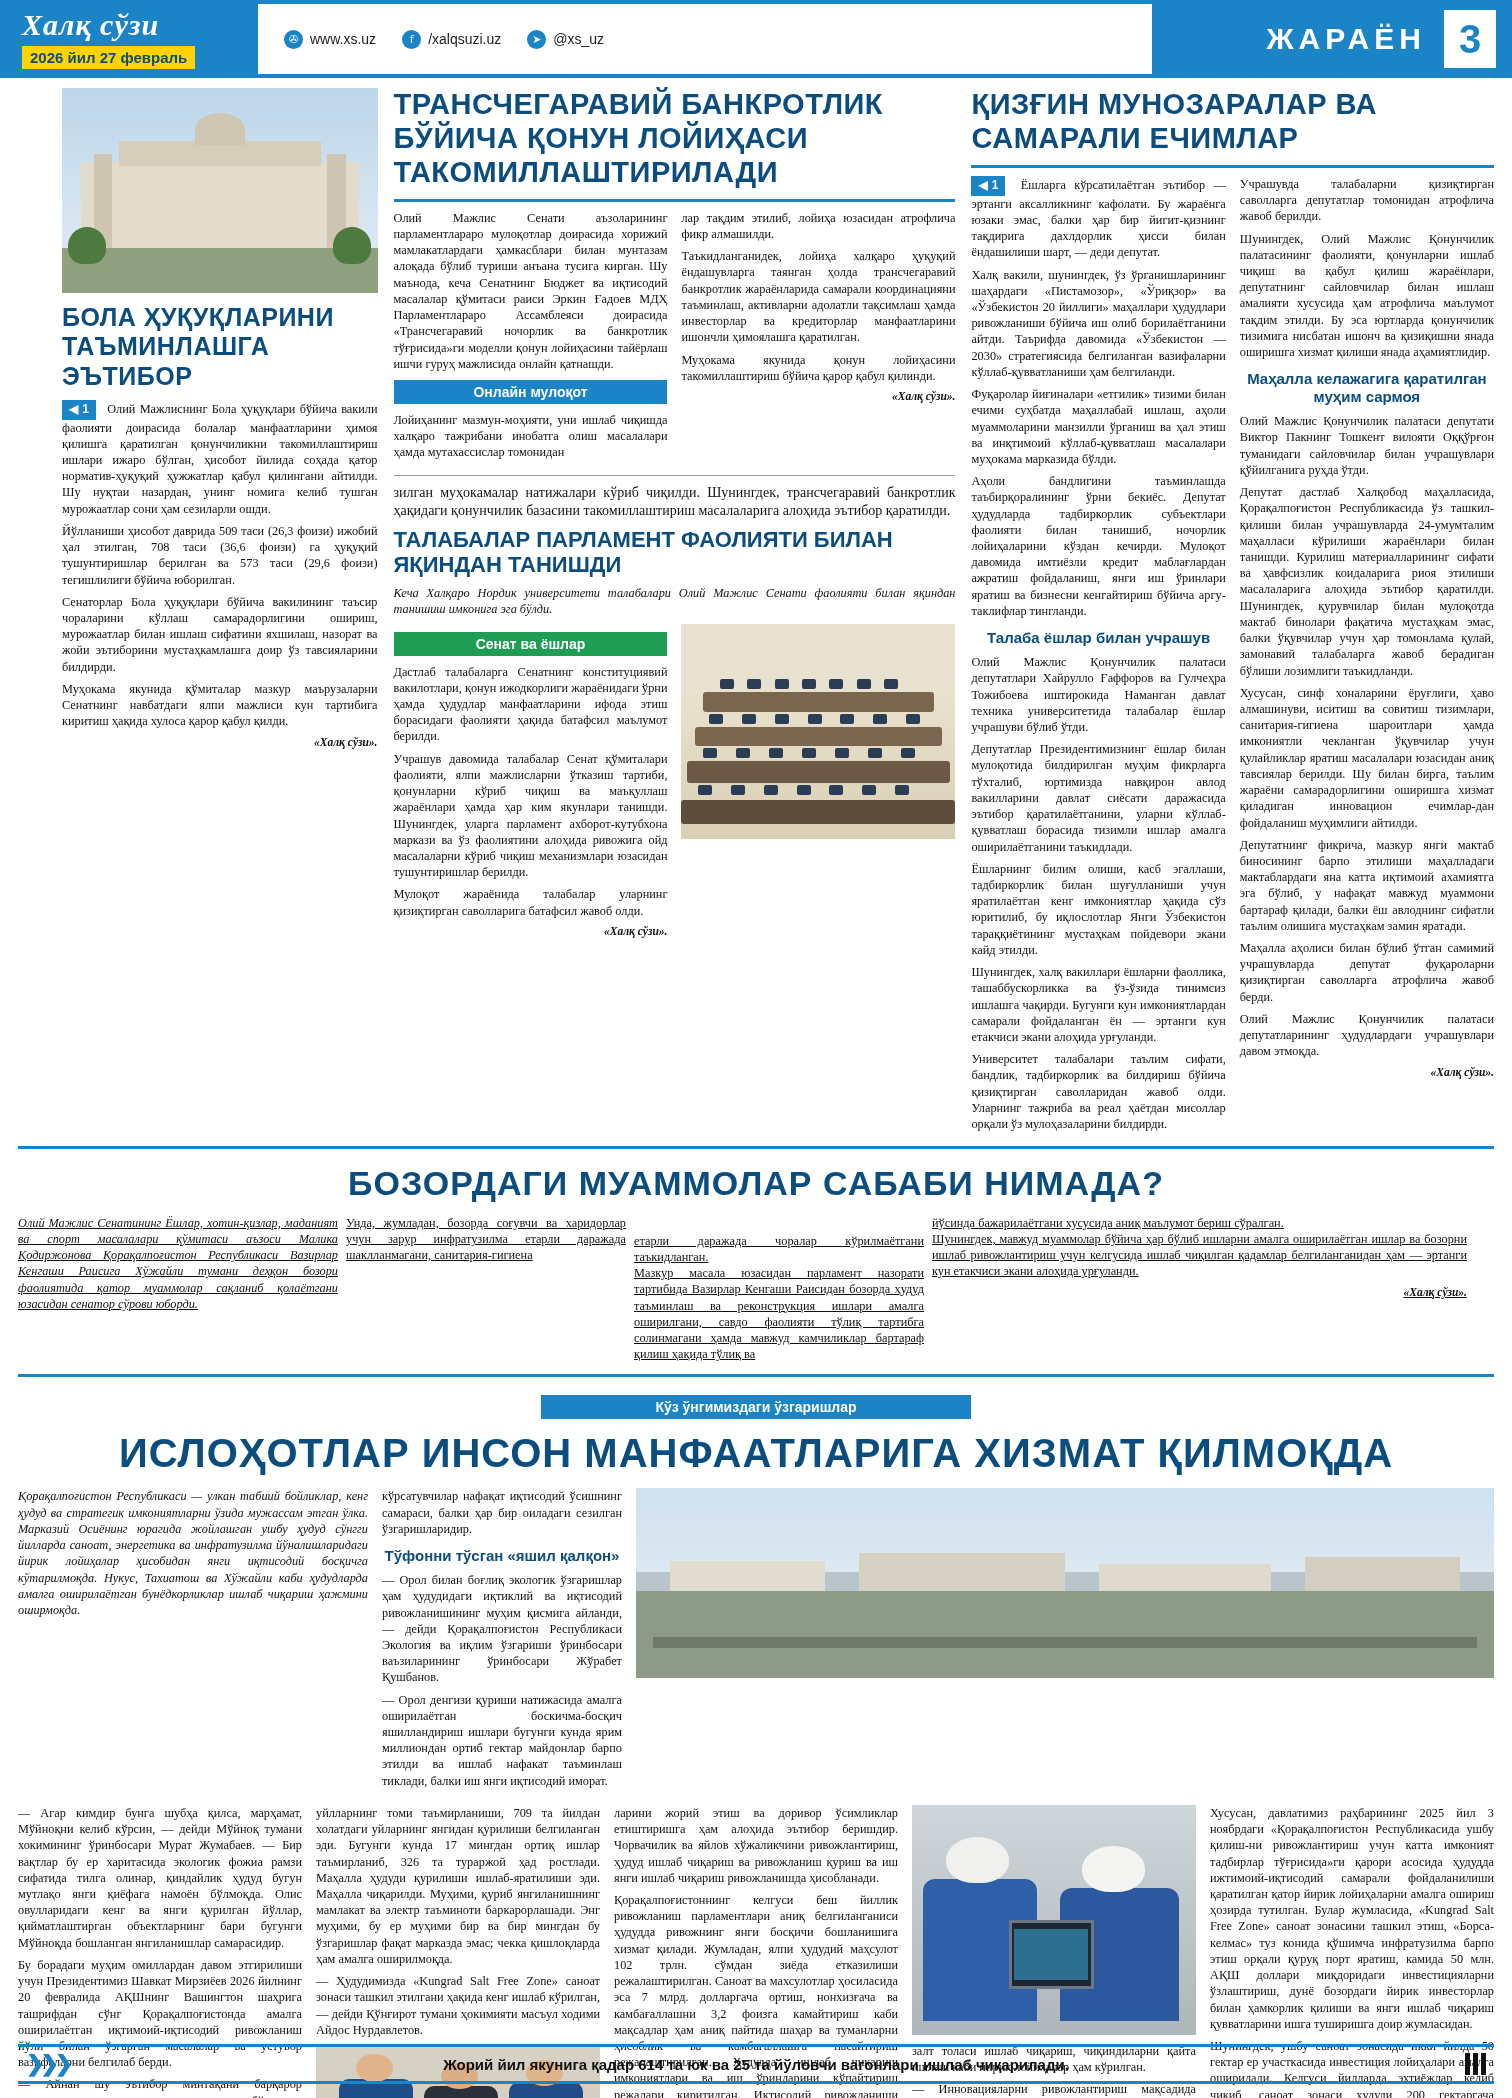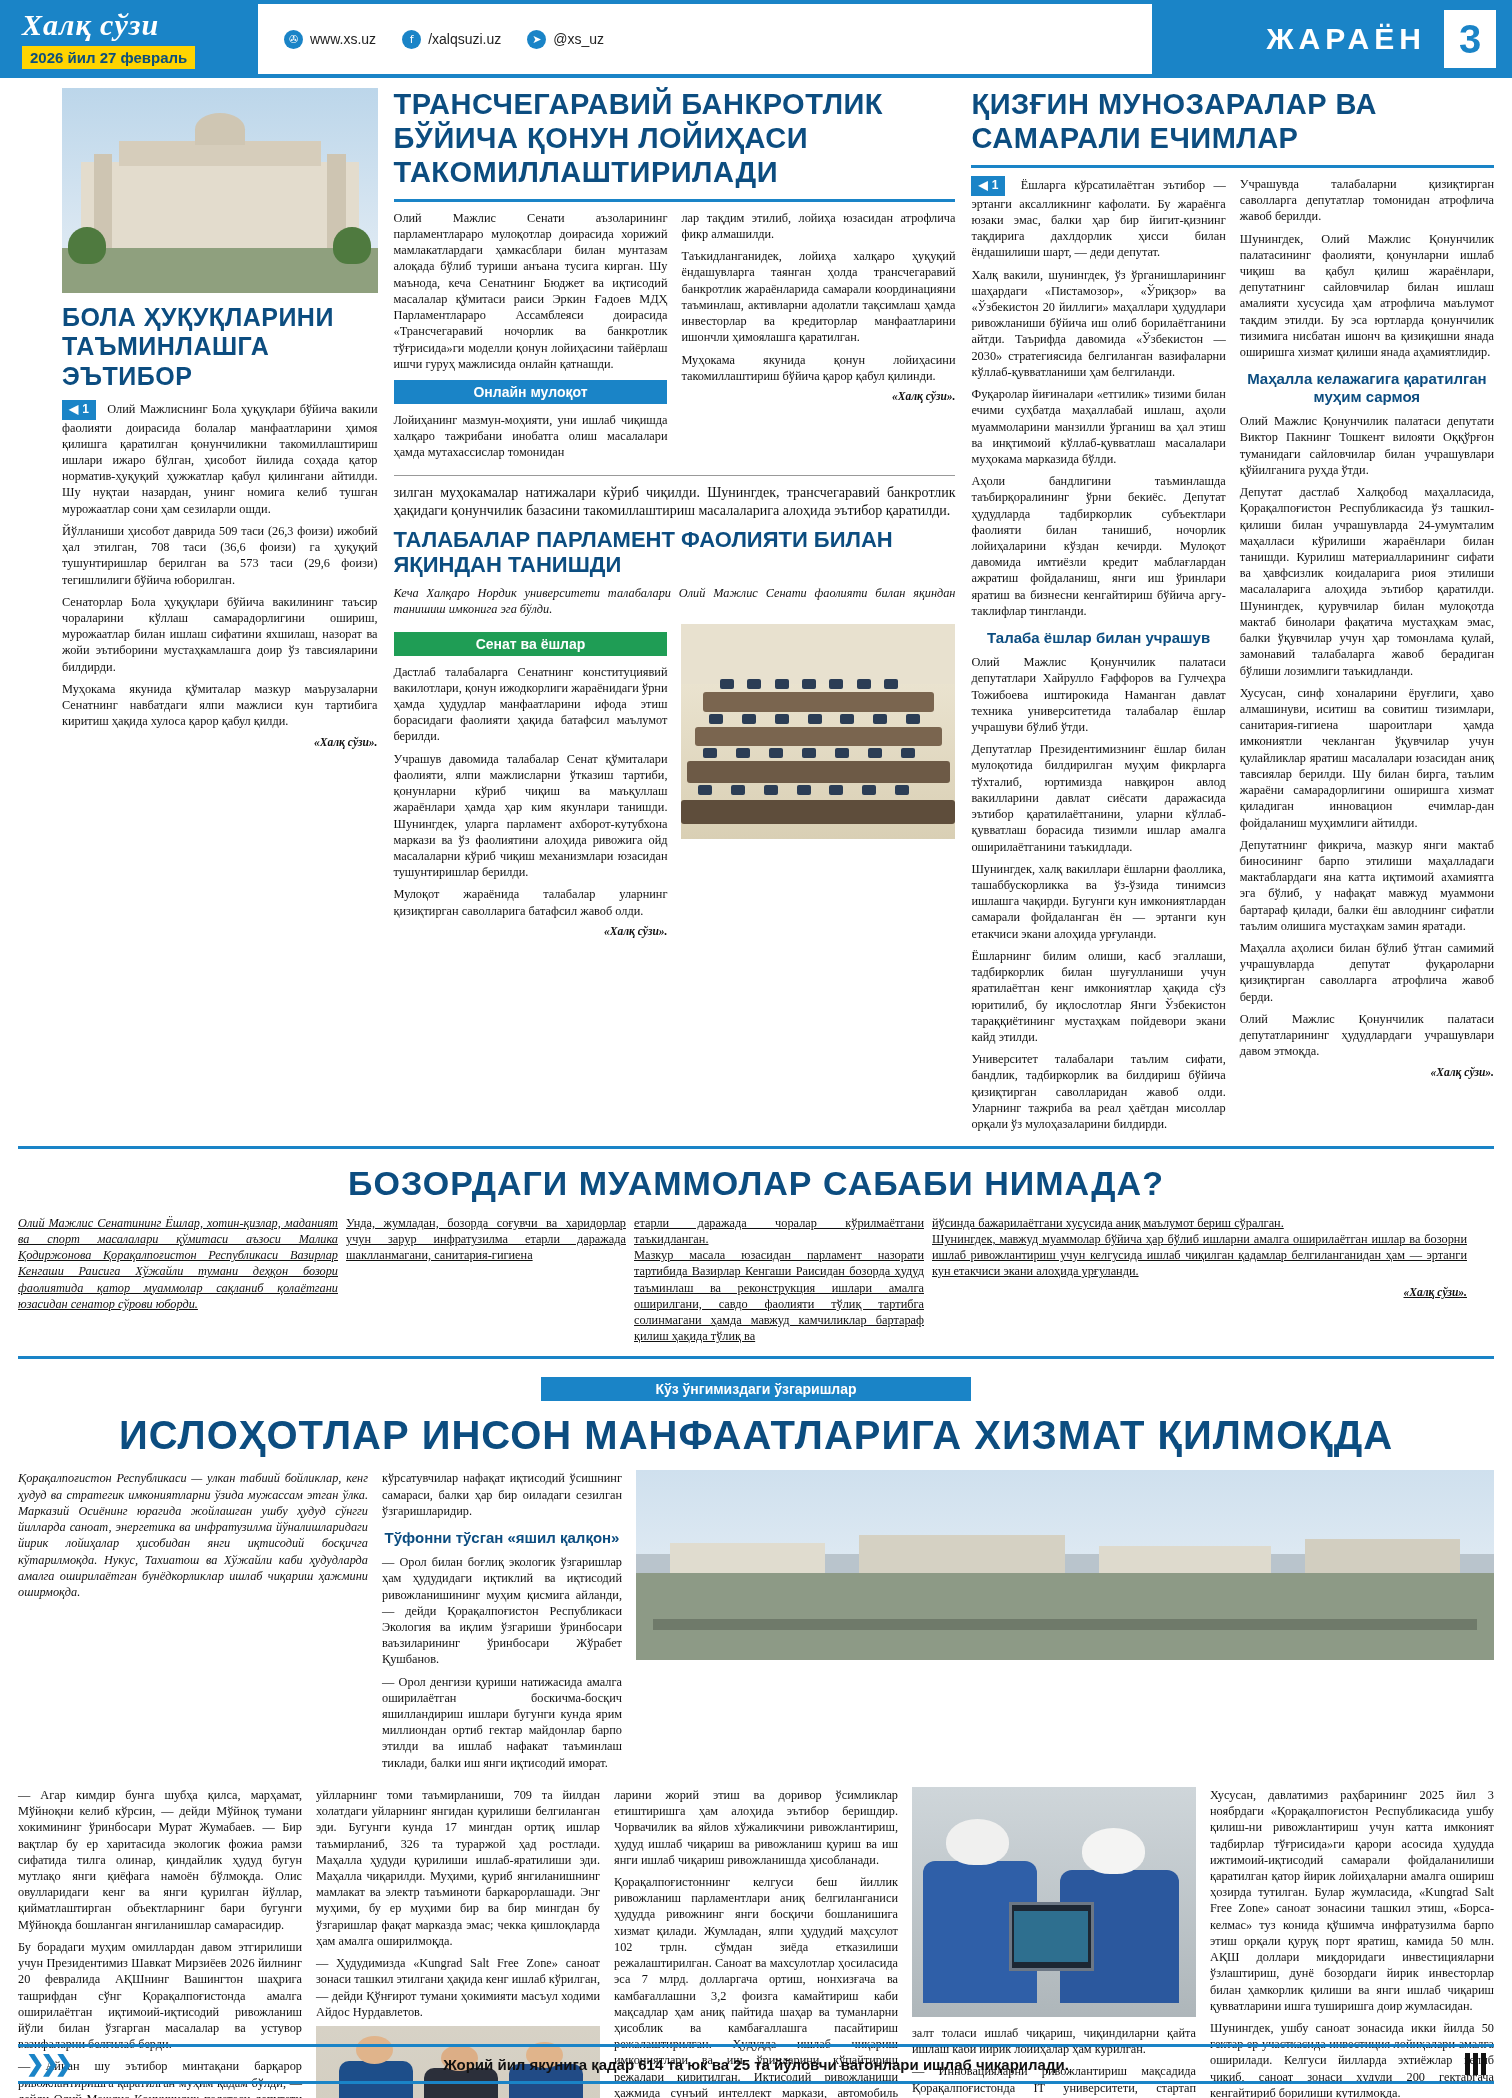--- a/index.html
+++ b/index.html
@@ -395,22 +395,22 @@
                   <span>1</span>
                 </span>
               <span>Ёшларга кўрсатилаётган эътибор — эртанги аксалликнинг кафолати. Бу жараёнга юзаки эмас, балки ҳар бир йигит-қизнинг тақдирига дахлдорлик ҳисси билан ёндашилиши шарт, — деди депутат.</span>
             </p>
             <p>Халқ вакили, шунингдек, ўз ўрганишларининг шаҳардаги «Пистамозор», «Ўриқзор» ва «Ўзбекистон 20 йиллиги» маҳаллари ҳудудлари ривожланиши бўйича иш олиб борилаётганини айтди. Таърифда давомида «Ўзбекистон — 2030» стратегиясида белгиланган вазифаларни кўллаб-қувватланиши ҳам белгиланди.</p>
             <p>Фуқаролар йиғиналари «етгилик» тизими билан ечими суҳбатда маҳаллабай ишлаш, аҳоли муаммоларини манзилли ўрганиш ва ҳал этиш ва инқтимоий кўллаб-қувватлаш масалалари муҳокама марказида бўлди.</p>
             <p>Аҳоли бандлигини таъминлашда таъбирқоралининг ўрни бекиёс. Депутат ҳудудларда тадбиркорлик субъектлари фаолияти билан танишиб, ночорлик лойиҳаларини кўздан кечирди. Мулоқот давомида имтиёзли кредит маблағлардан ажратиш фойдаланиш, янги иш ўринлари яратиш ва бизнесни кенгайтириш бўйича аргу-таклифлар тингланди.</p>
             <h3 class="subhead">Талаба ёшлар билан учрашув</h3>
             <p>Олий Мажлис Қонунчилик палатаси депутатлари Хайрулло Ғаффоров ва Гулчеҳра Тожибоева иштирокида Наманган давлат техника университетида талабалар ёшлар учрашуви бўлиб ўтди.</p>
             <p>Депутатлар Президентимизнинг ёшлар билан мулоқотида билдирилган муҳим фикрларга тўхталиб, юртимизда навқирон авлод вакилларини давлат сиёсати даражасида эътибор қаратилаётганини, уларни кўллаб-қувватлаш борасида тизимли ишлар амалга оширилаётганини таъкидлади.</p>
+            <p>Ёшларнинг билим олиши, касб эгаллаши, тадбиркорлик билан шуғулланиши учун яратилаётган кенг имкониятлар ҳақида сўз юритилиб, бу иқлослотлар Янги Ўзбекистон тараққиётининг мустаҳкам пойдевори экани кайд этилди.</p>
             <p>Шунингдек, халқ вакиллари ёшларни фаоллика, ташаббускорликка ва ўз-ўзида тинимсиз ишлашга чақирди. Бугунги кун имкониятлардан самарали фойдаланган ён — эртанги кун етакчиси экани алоҳида урғуланди.</p>
-            <p>Ёшларнинг билим олиши, касб эгаллаши, тадбиркорлик билан шуғулланиши учун яратилаётган кенг имкониятлар ҳақида сўз юритилиб, бу иқлослотлар Янги Ўзбекистон тараққиётининг мустаҳкам пойдевори экани кайд этилди.</p>
             <p>Университет талабалари таълим сифати, бандлик, тадбиркорлик ва билдириш бўйича қизиқтирган саволларидан жавоб олди. Уларнинг тажриба ва реал ҳаётдан мисоллар орқали ўз мулоҳазаларини билдирди.</p>
           </div>
           <div class="small-col">
             <p>Учрашувда талабаларни қизиқтирган саволларга депутатлар томонидан атрофлича жавоб берилди.</p>
             <p>Шунингдек, Олий Мажлис Қонунчилик палатасининг фаолияти, қонунларни ишлаб чиқиш ва қабул қилиш жараёнлари, депутатнинг сайловчилар билан ишлаш амалияти хусусида ҳам атрофлича маълумот тақдим этилди. Бу эса юртларда қонунчилик тизимига нисбатан ишонч ва қизиқишни янада оширишга хизмат қилиши янада аҳамиятлидир.</p>
             <h3 class="subhead">Маҳалла келажагига қаратилган муҳим сармоя</h3>
             <p>Олий Мажлис Қонунчилик палатаси депутати Виктор Пакнинг Тошкент вилояти Оққўрғон туманидаги сайловчилар билан учрашувлари қўйилганига руҳда ўтди.</p>
             <p>Депутат дастлаб Халқобод маҳалласида, Қорақалпоғистон Республикасида ўз ташкил-қилиши билан учрашувларда 24-умумталим маҳалласи кўрилиши жараёнлари билан танишди. Курилиш материалларининг сифати ва ҳавфсизлик коидаларига риоя этилиши масалаларига алоҳида эътибор қаратилди. Шунингдек, қурувчилар билан мулоқотда мактаб бинолари фақатича мустаҳкам эмас, балки ўқувчилар учун ҳар томонлама қулай, замонавий талабаларга жавоб берадиган бўлиши лозимлиги таъкидланди.</p>
             <p>Хусусан, синф хоналарини ёруғлиги, ҳаво алмашинуви, иситиш ва совитиш тизимлари, санитария-гигиена шароитлари ҳамда имкониятли чекланган ўқувчилар учун қулайликлар яратиш масалалари юзасидан аниқ тавсиялар берилди. Шу билан бирга, таълим жараёни самарадорлигини оширишга хизмат қиладиган инновацион ечимлар-дан фойдаланиш муҳимлиги айтилди.</p>
             <p>Депутатнинг фикрича, мазкур янги мактаб биносининг барпо этилиши маҳалладаги мактаблардаги яна катта иқтимоий ахамиятга эга бўлиб, у нафақат мавжуд муаммони бартараф қилади, балки ёш авлоднинг сифатли таълим олишига мустаҳкам замин яратади.</p>
@@ -425,21 +425,21 @@
     <div class="survey">
       <div class="survey-title">БОЗОРДАГИ МУАММОЛАР САБАБИ НИМАДА?</div>
       <div style="display:flex;gap:8px;text-decoration:underline;">
         <div style="width:320px;">
           <p class="lead">Олий Мажлис Сенатининг Ёшлар, хотин-қизлар, маданият ва спорт масалалари қўмитаси аъзоси Малика Қодиржонова Қорақалпоғистон Республикаси Вазирлар Кенгаши Раисига Хўжайли тумани деҳқон бозори фаолиятида қатор муаммолар сақланиб қолаётгани юзасидан сенатор сўрови юборди.</p>
         </div>
         <div style="width:280px;">
           <p>Унда, жумладан, бозорда соғувчи ва харидорлар учун зарур инфратузилма етарли даражада шаклланмагани, санитария-гигиена</p>
         </div>
         <div style="width:290px;">
-          <p style="white-space:pre-line;">етарли даражада чоралар кўрилмаётгани таъкидланган.
+          <p style="white-space:pre-line;margin-top:18px;">етарли даражада чоралар кўрилмаётгани таъкидланган.
 Мазкур масала юзасидан парламент назорати тартибида Вазирлар Кенгаши Раисидан бозорда ҳудуд таъминлаш ва реконструкция ишлари амалга оширилгани, савдо фаолияти тўлиқ тартибга солинмагани ҳамда мавжуд камчиликлар бартараф қилиш ҳақида тўлиқ ва</p>
         </div>
         <div style="width:535px;">
           <p style="white-space:pre-line;">йўсинда бажарилаётгани хусусида аниқ маълумот бериш сўралган.
 Шунингдек, мавжуд муаммолар бўйича ҳар бўлиб ишларни амалга оширилаётган ишлар ва бозорни ишлаб ривожлантириш учун келгусида ишлаб чиқилган қадамлар белгиланганидан ҳам — эртанги кун етакчиси экани алоҳида урғуланди.</p>
           <div class="sig">«Халқ сўзи».</div>
         </div>
       </div>
     </div>
 

